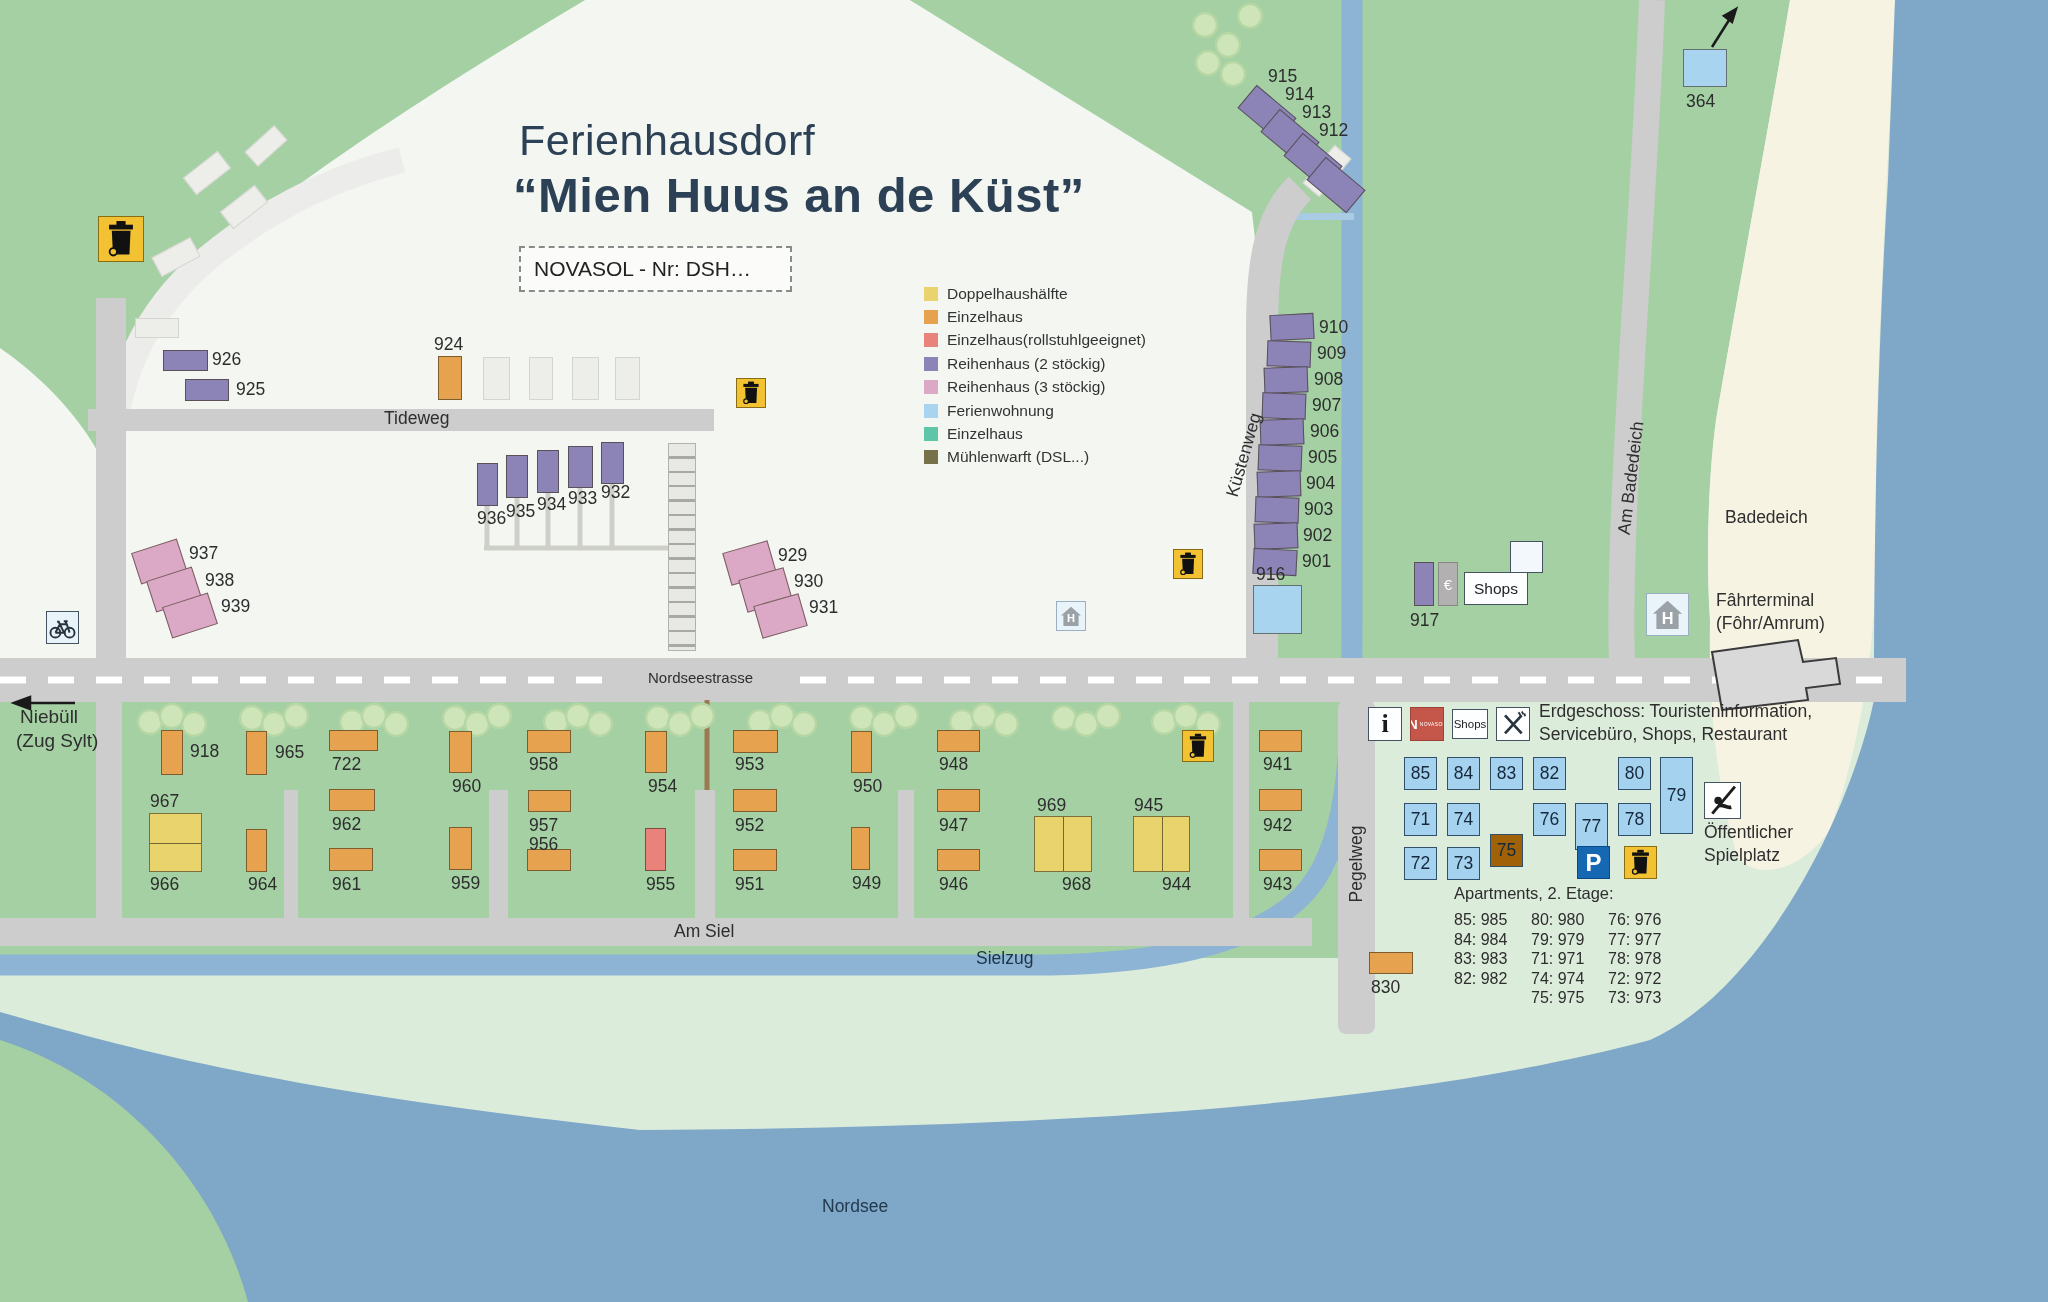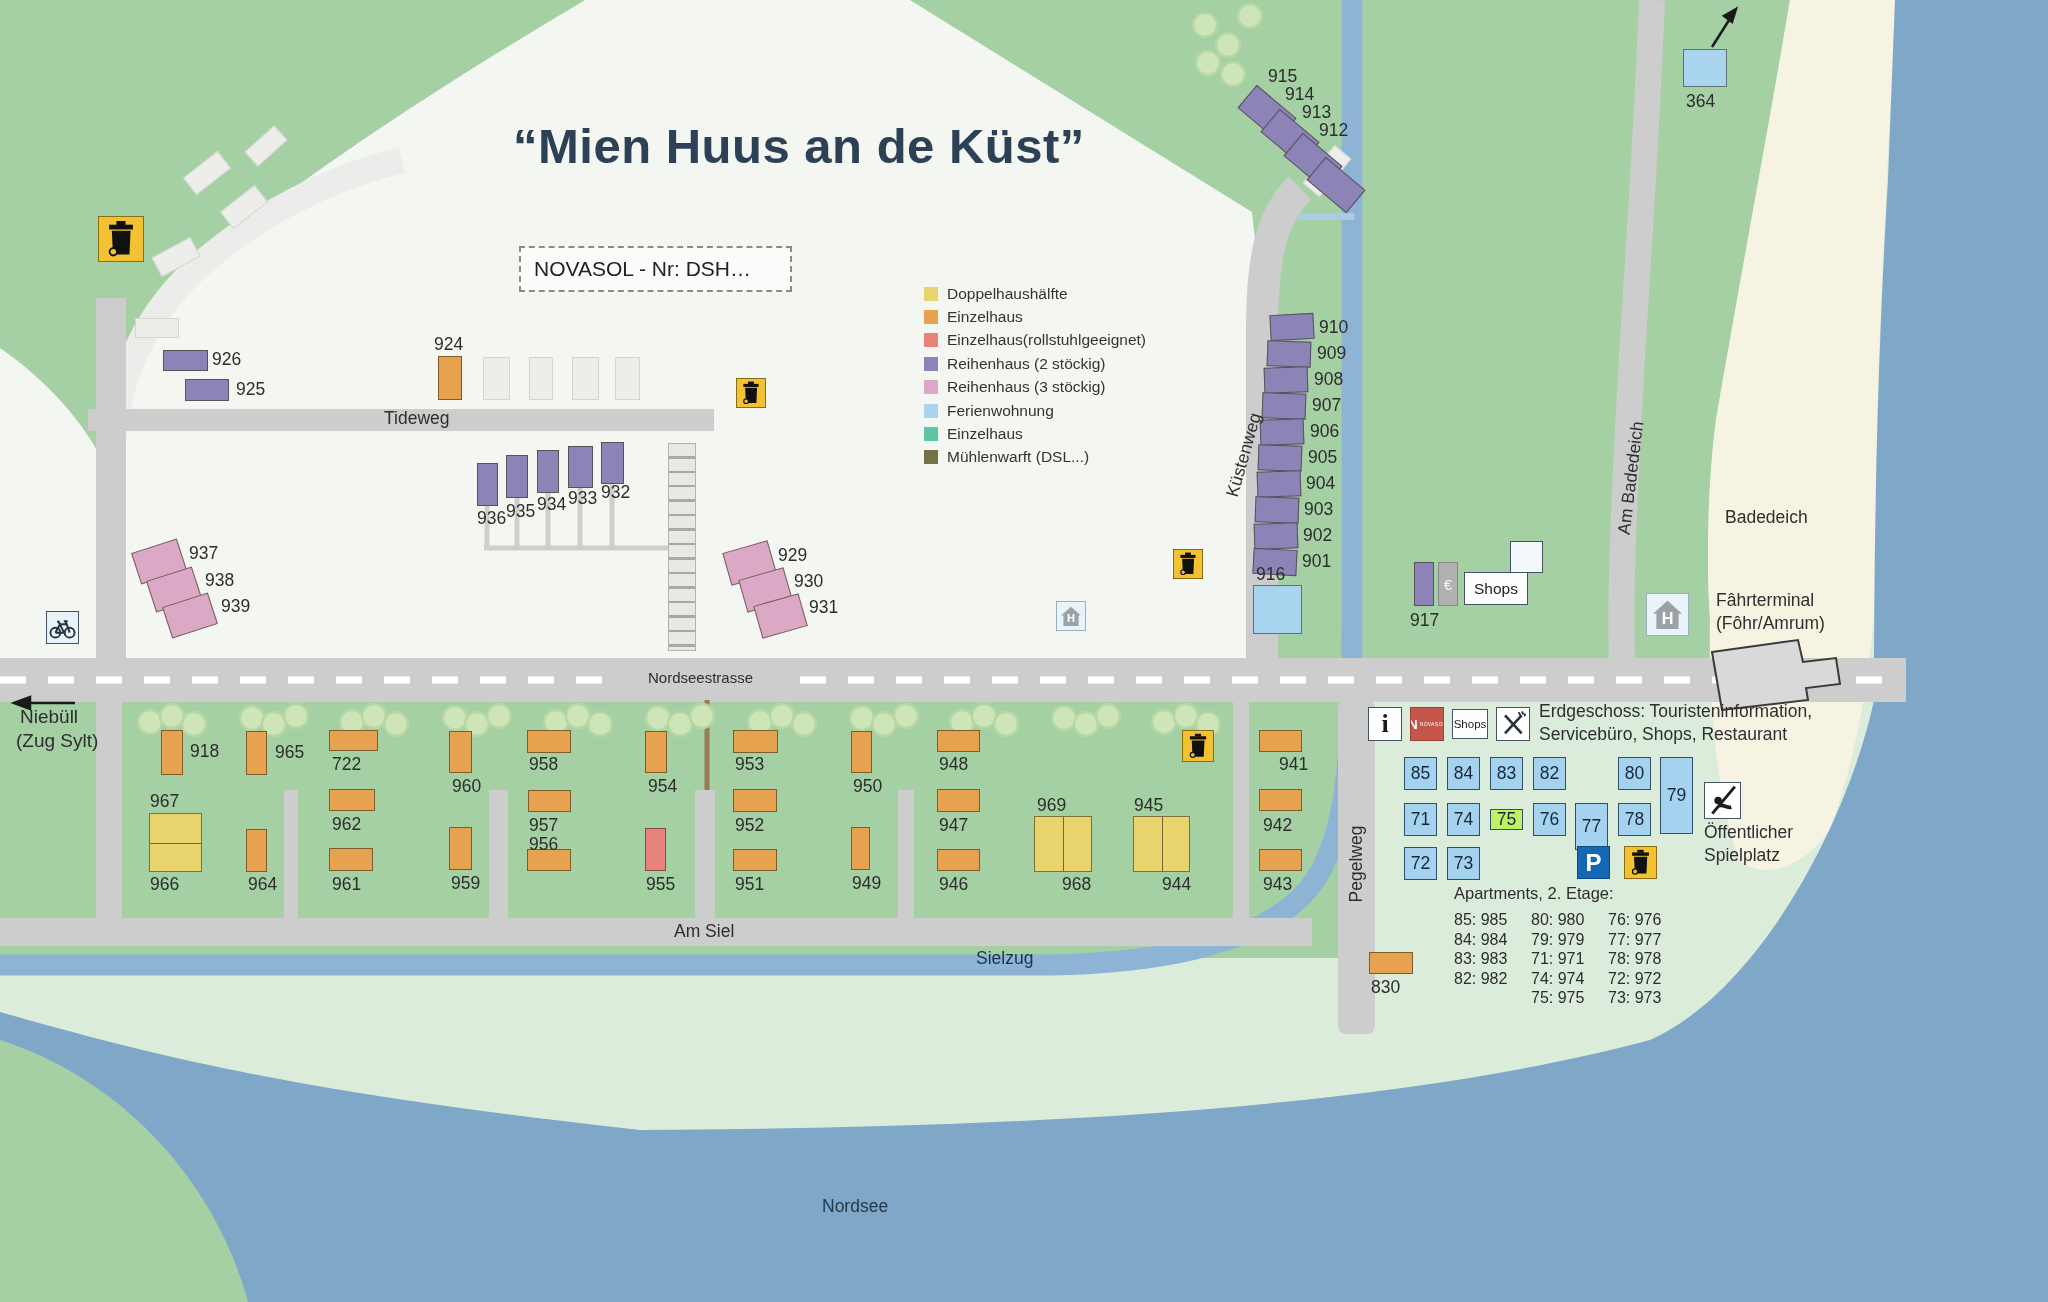--- a/index.html
+++ b/index.html
@@ -126,20 +126,21 @@
         <circle cx="1228" cy="45" r="12" fill="#cde5b9" stroke="#b6d7a4" stroke-width="2.5"></circle>
         <circle cx="1208" cy="63" r="12" fill="#cde5b9" stroke="#b6d7a4" stroke-width="2.5"></circle>
         <circle cx="1233" cy="74" r="12" fill="#cde5b9" stroke="#b6d7a4" stroke-width="2.5"></circle>
         <circle cx="1250" cy="16" r="12" fill="#cde5b9" stroke="#b6d7a4" stroke-width="2.5"></circle>
       </g>
   </svg>
 
   <div class="parking"></div>
 
   <div id="title">
+    <div class="l1">Ferienhausdorf</div>
     <div class="l2">“Mien Huus an de Küst”</div>
   </div>
 
   <div id="novasol">NOVASOL - Nr: DSH…</div>
 
   <div id="legend">
       <div class="leg-row">
         <div class="leg-sq" style="background: rgb(233, 211, 108);"></div>
         <div class="leg-tx">Doppelhaushälfte</div>
       </div>
@@ -314,21 +315,21 @@
       <div class="split-v"></div>
     </div>
     <div class="hlabel" style="left: 1037px; top: 795px;">969</div>
     <div class="hlabel" style="left: 1062px; top: 874px;">968</div>
     <div class="house" style="left: 1133px; top: 816px; width: 57px; height: 56px; background: rgb(233, 211, 108);">
       <div class="split-v"></div>
     </div>
     <div class="hlabel" style="left: 1134px; top: 795px;">945</div>
     <div class="hlabel" style="left: 1162px; top: 874px;">944</div>
     <div class="house" style="left: 1259px; top: 730px; width: 43px; height: 22px; background: rgb(231, 162, 79);"></div>
-    <div class="hlabel" style="left: 1263px; top: 754px; margin-left: 16px;">941</div>
+    <div class="hlabel" style="left: 1263px; top: 754px;">941</div>
     <div class="house" style="left: 1259px; top: 789px; width: 43px; height: 22px; background: rgb(231, 162, 79);"></div>
     <div class="hlabel" style="left: 1263px; top: 815px;">942</div>
     <div class="house" style="left: 1259px; top: 849px; width: 43px; height: 22px; background: rgb(231, 162, 79);"></div>
     <div class="hlabel" style="left: 1263px; top: 874px;">943</div>
     <div class="whouse" style="left: 185px; top: 162px; width: 44px; height: 22px; transform: rotate(-38deg);"></div>
     <div class="whouse" style="left: 222px; top: 196px; width: 44px; height: 22px; transform: rotate(-38deg);"></div>
     <div class="whouse" style="left: 154px; top: 246px; width: 44px; height: 22px; transform: rotate(-28deg);"></div>
     <div class="whouse" style="left: 246px; top: 136px; width: 40px; height: 20px; transform: rotate(-42deg);"></div>
     <div class="whouse" style="left: 135px; top: 318px; width: 44px; height: 20px;"></div>
     <div class="whouse" style="left: 483px; top: 357px; width: 27px; height: 43px;"></div>
@@ -354,21 +355,21 @@
     <div class="maplabel" style="font-size: 17.5px; left: 1704px; top: 821px;">Öffentlicher
 Spielplatz</div>
     <div class="apt" style="left: 1368px; top: 757px; width: 33px; height: 33px; background: rgb(165, 210, 238);">85</div>
     <div class="apt" style="left: 1411px; top: 757px; width: 33px; height: 33px; background: rgb(165, 210, 238);">84</div>
     <div class="apt" style="left: 1454px; top: 757px; width: 33px; height: 33px; background: rgb(165, 210, 238);">83</div>
     <div class="apt" style="left: 1497px; top: 757px; width: 33px; height: 33px; background: rgb(165, 210, 238);">82</div>
     <div class="apt" style="left: 1582px; top: 757px; width: 33px; height: 33px; background: rgb(165, 210, 238);">80</div>
     <div class="apt" style="left: 1624px; top: 757px; width: 33px; height: 77px; background: rgb(165, 210, 238);">79</div>
     <div class="apt" style="left: 1368px; top: 803px; width: 33px; height: 33px; background: rgb(165, 210, 238);">71</div>
     <div class="apt" style="left: 1411px; top: 803px; width: 33px; height: 33px; background: rgb(165, 210, 238);">74</div>
-    <div class="apt" style="left: 1454px; top: 809px; width: 33px; height: 21px; background: #bef264;">75</div>
+    <div class="apt" style="left: 1454px; top: 834px; width: 33px; height: 33px; background: #a16207;">75</div>
     <div class="apt" style="left: 1497px; top: 803px; width: 33px; height: 33px; background: rgb(165, 210, 238);">76</div>
     <div class="apt" style="left: 1539px; top: 803px; width: 33px; height: 47px; background: rgb(165, 210, 238);">77</div>
     <div class="apt" style="left: 1582px; top: 803px; width: 33px; height: 33px; background: rgb(165, 210, 238);">78</div>
     <div class="apt" style="left: 1368px; top: 847px; width: 33px; height: 33px; background: rgb(165, 210, 238);">72</div>
     <div class="apt" style="left: 1411px; top: 847px; width: 33px; height: 33px; background: rgb(165, 210, 238);">73</div>
     <div class="icon" style="left: 98px; top: 216px; width: 46px; height: 46px; background: rgb(242, 194, 51); border: 1.5px solid rgb(138, 109, 18);">
       <svg width="100%" height="100%" viewBox="0 0 24 24" xmlns="http://www.w3.org/2000/svg">
         <rect x="9.5" y="2.2" width="5" height="2.2" fill="#111"></rect>
         <rect x="5.5" y="4.2" width="13" height="2.6" fill="#111"></rect>
         <path d="M7,7.5 L17.2,7.5 L16.6,20.5 L7.6,20.5 Z" fill="#111"></path>

